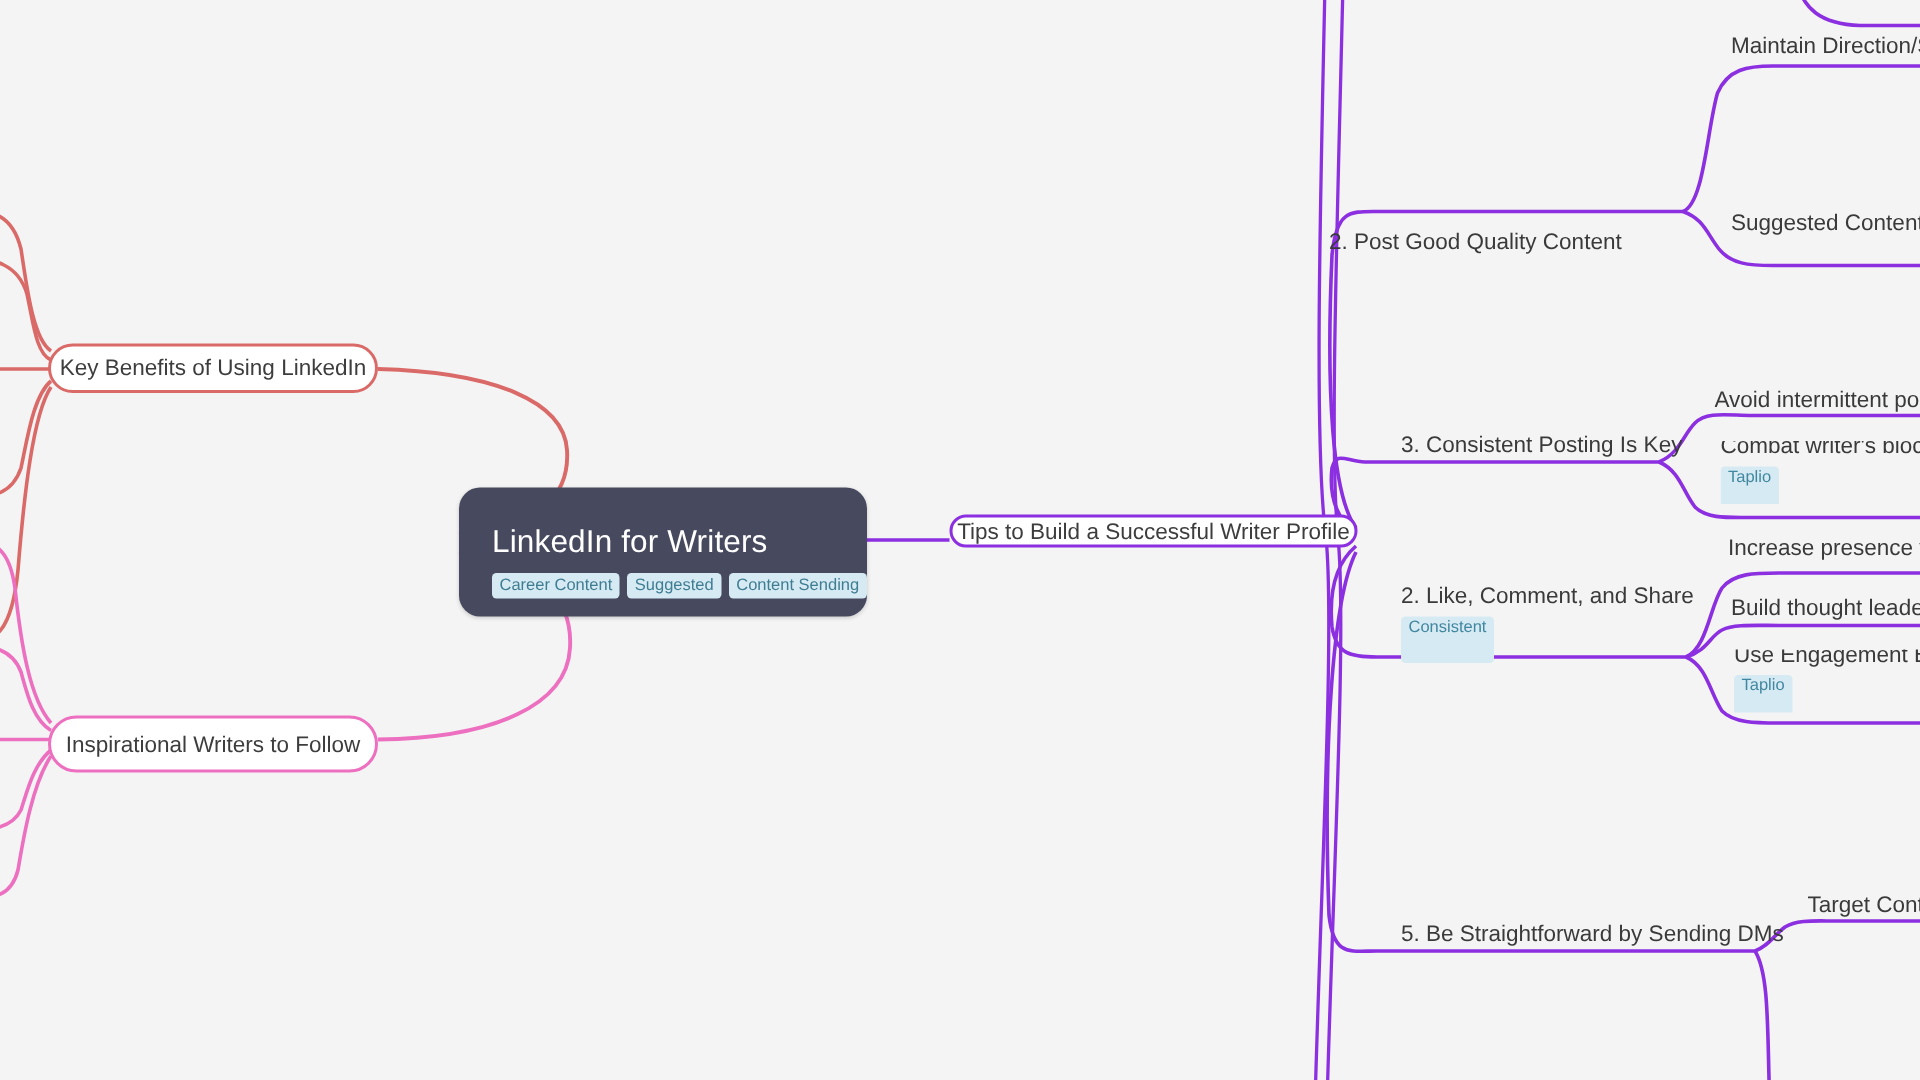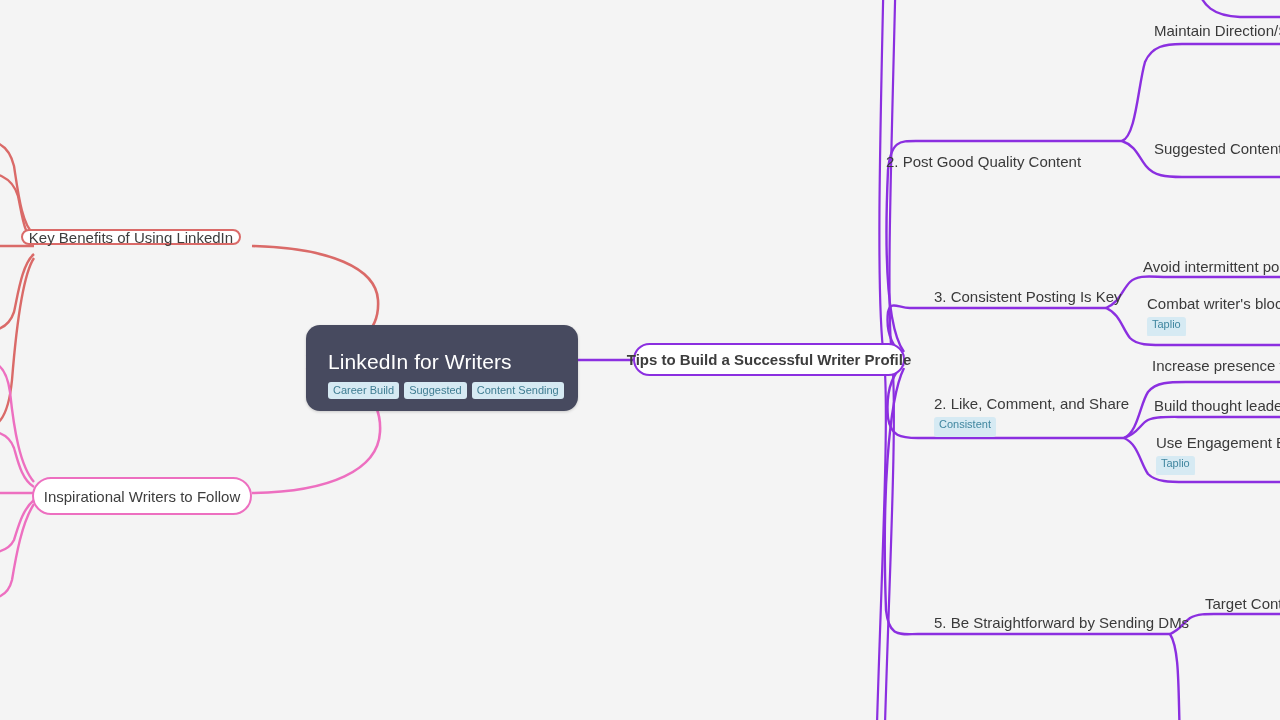--- a/index.html
+++ b/index.html
@@ -99,21 +99,21 @@
     display: flex;
     gap: 4px;
   }
   .tnode.right-edge { overflow: hidden; }
 
   .leaf-tag {
     background: #d6eaf3;
     color: #4187a0;
     font-size: 11px;
     line-height: 15px;
-    padding: 0px 5px 5px 5px;
+    padding: 0px 5px 16px 5px;
     border-radius: 3px;
     white-space: nowrap;
     align-self: flex-start;
   }
 </style>
 </head>
 <body>
 
 <div id="canvas">
 
@@ -172,31 +172,31 @@
     <path d="M34 493 C 20 493, 8 493, -20 493" stroke="#ed6fc0" stroke-width="2.4" fill="none"></path>
     <path d="M34 487 C 22 480, 18 462, 14 448 C 8 432, -6 430, -26 430" stroke="#ed6fc0" stroke-width="2.4" fill="none"></path>
     <path d="M34 500 C 22 510, 18 528, 14 540 C 8 552, -6 554, -26 554" stroke="#ed6fc0" stroke-width="2.4" fill="none"></path>
     <path d="M34 504 C 22 522, 16 556, 12 580 C 8 596, -2 600, -26 600" stroke="#ed6fc0" stroke-width="2.4" fill="none"></path>
     <path d="M34 482 C 20 466, 14 430, 10 392 C 6 364, -4 360, -26 360" stroke="#ed6fc0" stroke-width="2.4" fill="none"></path>
   </svg>
 
   <div class="root-node" style="left:306px; top:325px; width:272px;">
     <div class="root-title">LinkedIn for Writers</div>
     <div class="root-tags">
-      <span class="tag-chip">Career Build</span>
+      <span class="tag-chip">Career Content</span>
       <span class="tag-chip">Suggested</span>
       <span class="tag-chip">Content Sending</span>
     </div>
   </div>
 
-  <div class="pill pill-purple" style="left:633px; top:343px; width:272px; height:33px;font-weight:bold;">
+  <div class="pill pill-purple" style="left:633px; top:343px; width:272px; height:22px;">
     <span>Tips to Build a Successful Writer Profile</span>
   </div>
 
-  <div class="pill pill-red" style="left:21px; top:229px; width:220px; height:16px;justify-content:center;">
+  <div class="pill pill-red" style="left:32px; top:229px; width:220px; height:33px;justify-content:center;">
     <span>Key Benefits of Using LinkedIn</span>
   </div>
 
   <div class="pill pill-pink" style="left:32px; top:477px; width:220px; height:38px;">
     <span>Inspirational Writers to Follow</span>
   </div>
 
   <div class="tnode" style="left:886px; top:118px; height:22px;margin-top:32px;">
     <span class="tlabel">2. Post Good Quality Content</span>
   </div>

